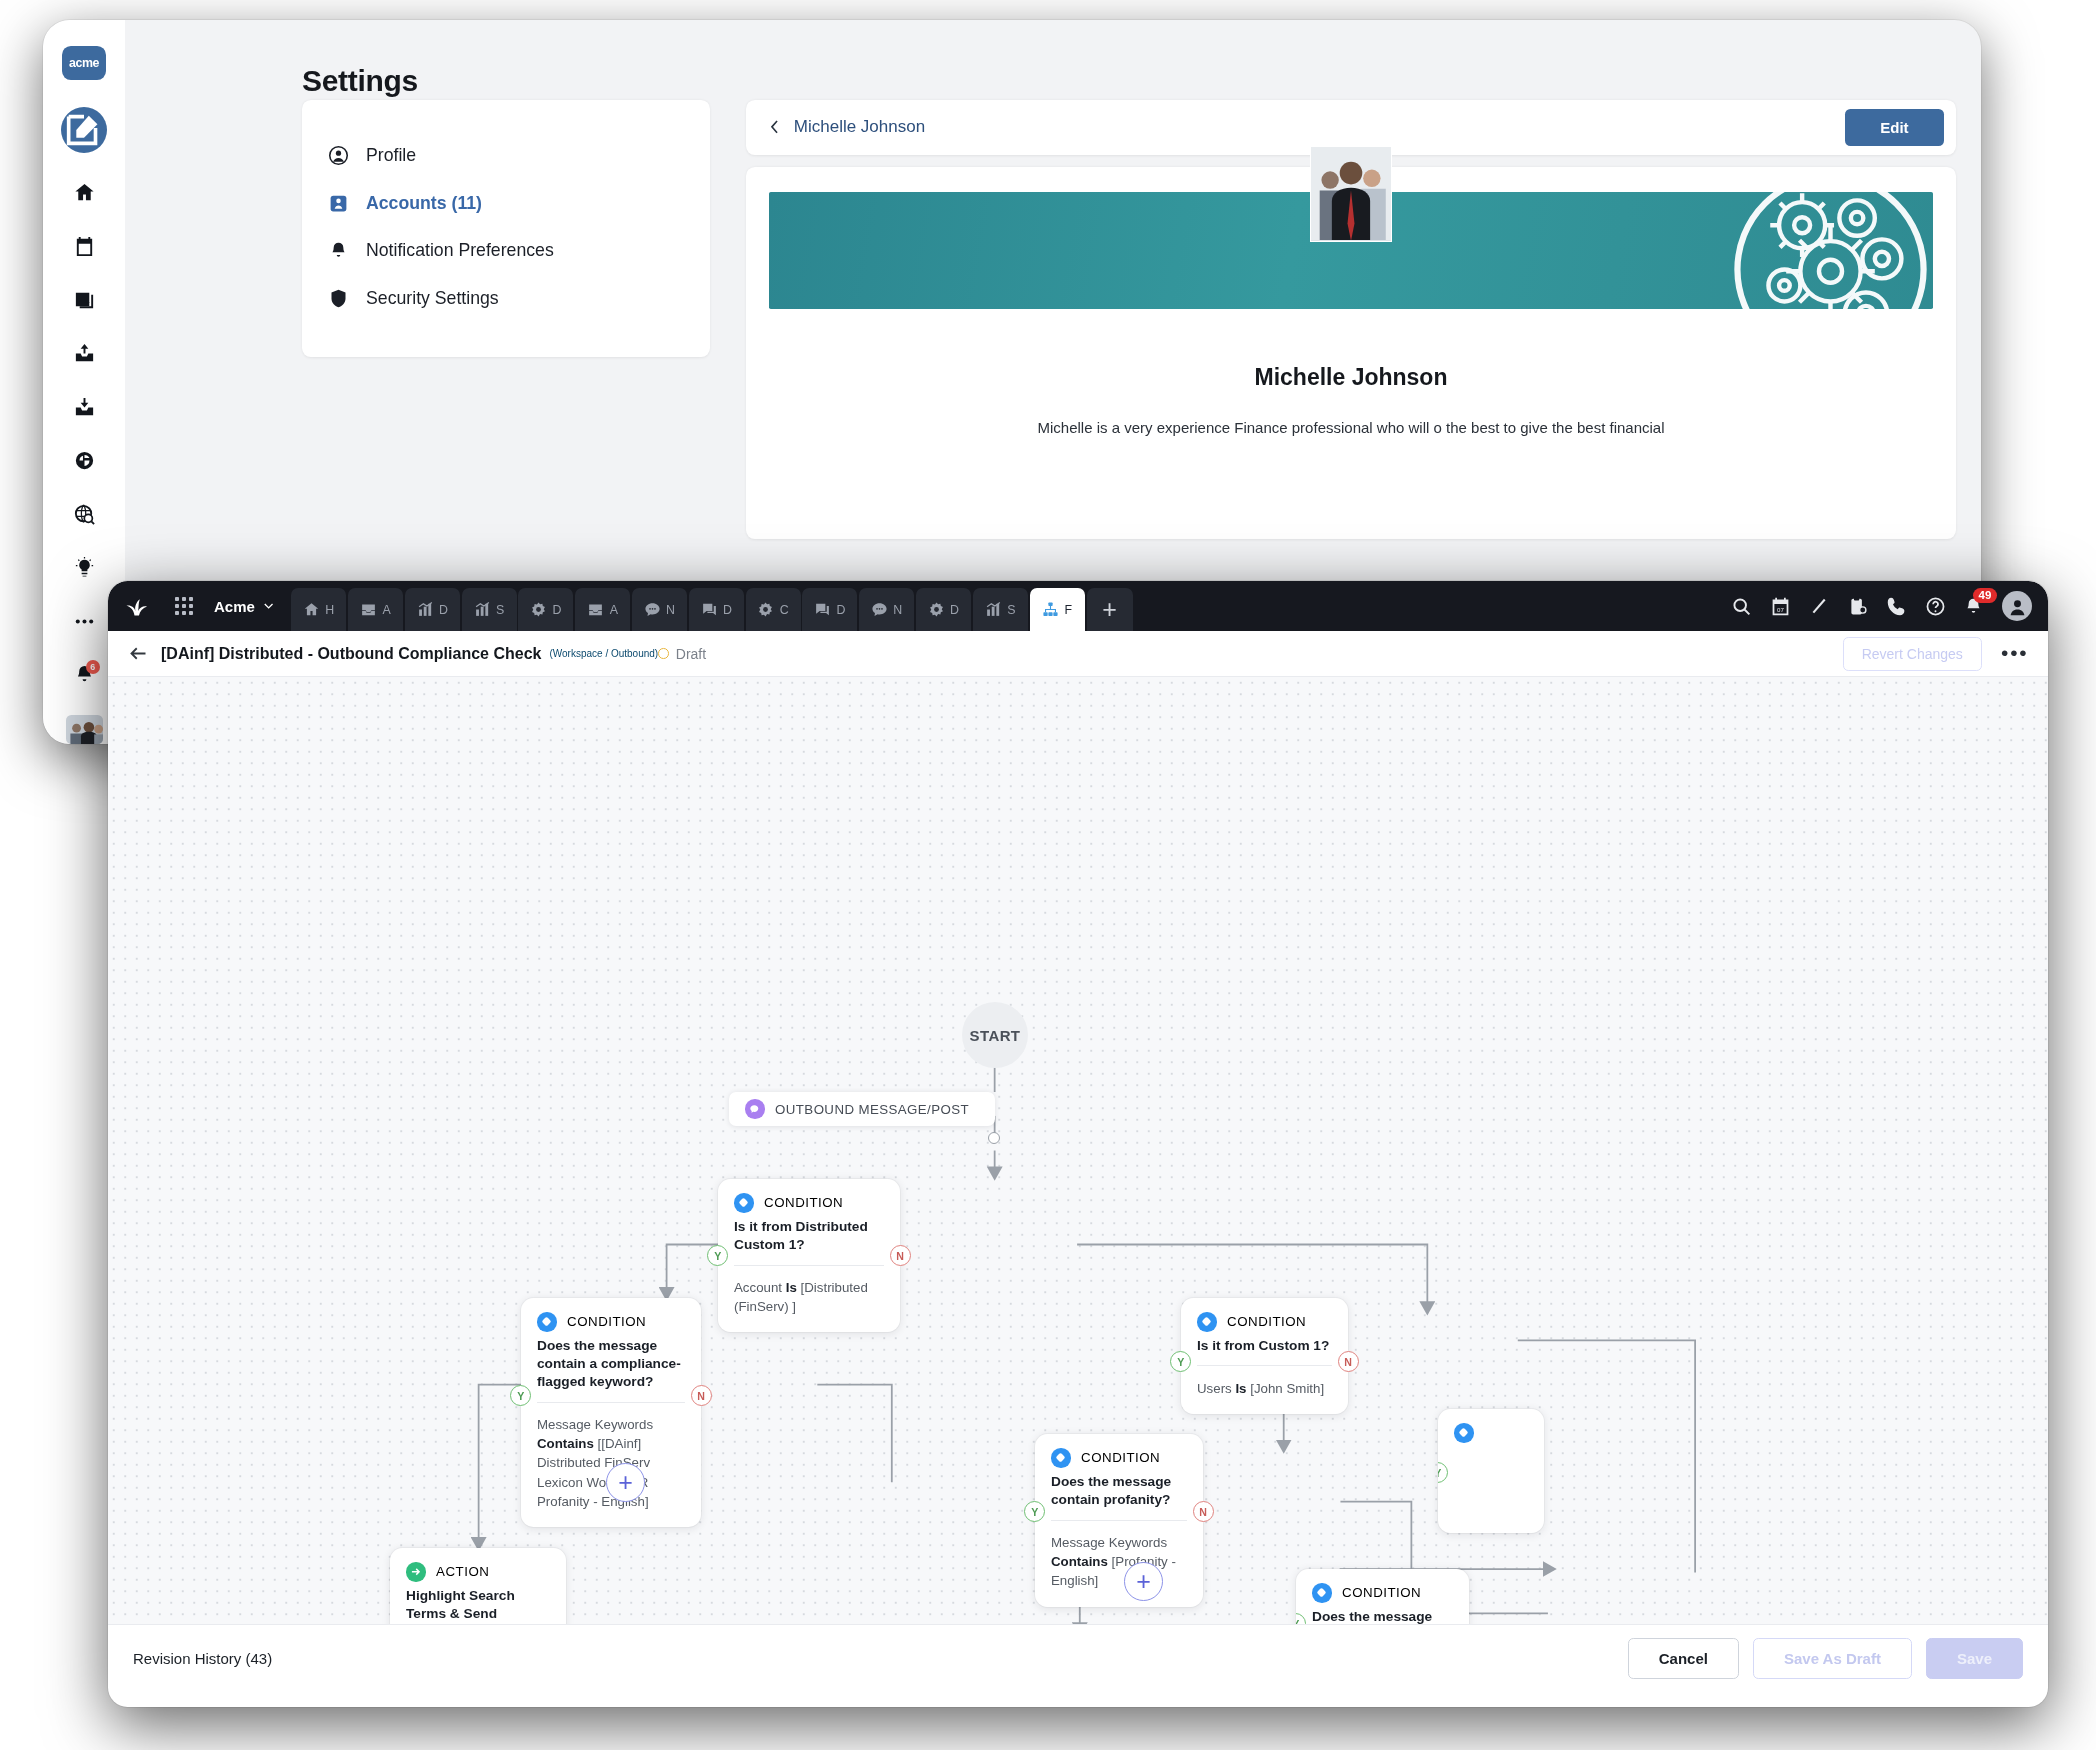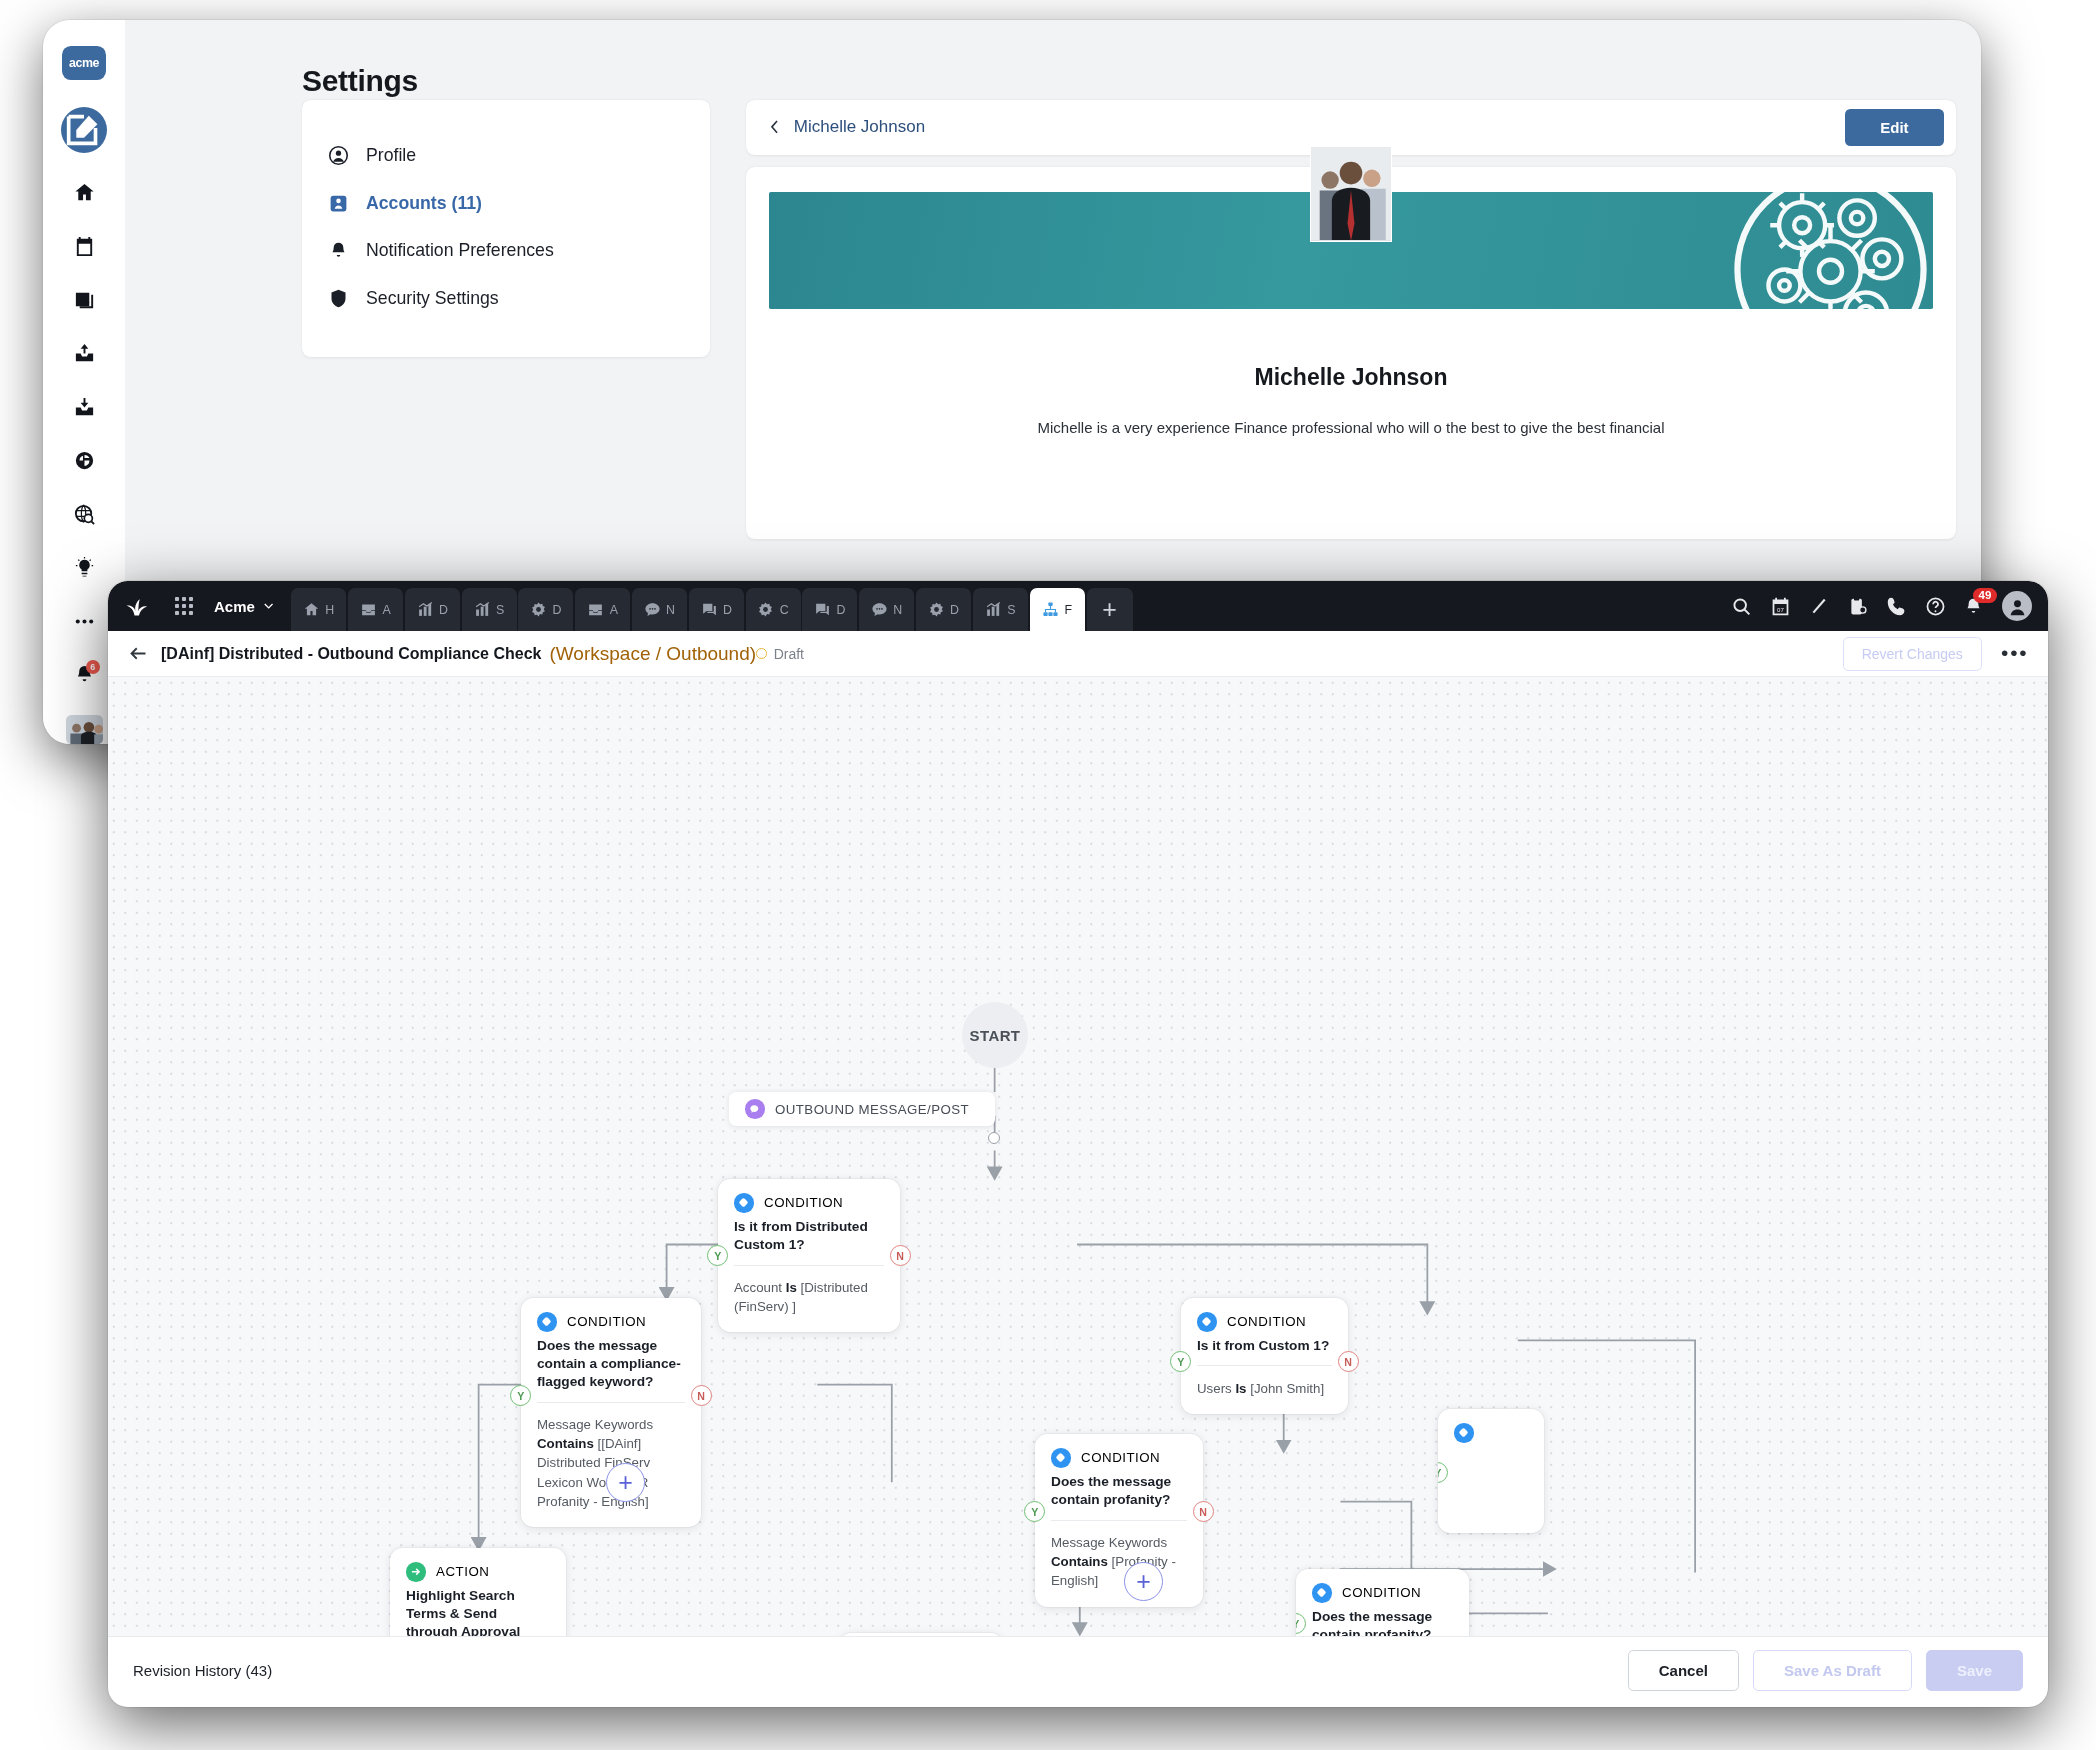--- a/index.html
+++ b/index.html
@@ -130,21 +130,21 @@
   }
   .tb-avatar { width:30px; height:30px; border-radius:50%; background:#b9bdc6;
     display:flex; align-items:center; justify-content:center; color:#16181f; }
 
   .subbar {
     height:46px; background:#fff; display:flex; align-items:center; padding:0 19.5px;
     border-bottom:0.9px solid #e9ebef;
   }
   .sub-back { width:30px; color:#32383f; display:flex; }
   .sub-title { font-size:16px; font-weight:700; color:#14181e; margin-left:3.5px; }
-  .sub-sub { font-size:19px; color:#a16207; margin-left:8px; }
+  .sub-sub { font-size:10px; color:#0c4a6e; margin-left:8px; }
   .sub-status { display:flex; align-items:center; gap:7px; font-size:14px; color:#7b818a; }
   .dot-ring { width:10.6px; height:10.6px; border-radius:50%; border:1.8px solid #e9b740; }
   .revert-btn {
     margin-left:auto; border:0.9px solid #dcdffa; background:#fff; color:#c6cbf2;
     border-radius:5.3px; height:34px; padding:0 17.7px; font-size:14px; font-weight:400;
     font-family:"Liberation Sans", sans-serif;
   }
   .sub-more { margin-left:19.5px; color:#2a2f36; font-size:21px; letter-spacing:1.8px; line-height:8.9px; }
 
   .canvas {
@@ -185,21 +185,21 @@
     font-size:15px; font-weight:600; color:#4a5059; letter-spacing:0.4px; }
   .trigger-pill { position:absolute; background:#fff; border-radius:7px; height:34px;
     display:flex; align-items:center; gap:10.6px; padding:0 16px;
     box-shadow:0 0.9px 5.3px rgba(25,30,40,.10); font-size:13.3px; color:#464c55; letter-spacing:0.4px; }
   .trigger-ic { width:19.5px; height:19.5px; border-radius:50%; background:#a97ff0;
     display:flex; align-items:center; justify-content:center; color:#fff; }
   .trigger-ic svg { width:10.6px; height:10.6px; }
   .edge-dot { position:absolute; width:12.4px; height:12.4px; border-radius:50%; background:#fff; border:1.8px solid #9aa0a8; }
 
   .footerbar {
-    position:absolute; left:0; right:0; bottom:4px; height:67px; background:#fff;
+    position:absolute; left:0; right:0; bottom:16px; height:67px; background:#fff;
     border-top:0.9px solid #e9ebef; display:flex; align-items:center; padding:0 25px;
     border-radius:0 0 19.5px 19.5px;
   }
   .rev-history { font-size:15px; color:#1b2027; }
   .f-btns { margin-left:auto; display:flex; gap:14px; }
   .btn { height:41px; border-radius:5.3px; padding:0 30px; font-size:15px; font-weight:600;
     font-family:"Liberation Sans", sans-serif; border:0.9px solid transparent; }
   .btn-cancel { background:#fff; border-color:#cfd4dc; color:#1b2027; }
   .btn-draft { background:#fff; border-color:#d5d9f7; color:#c3c8ef; }
   .btn-save { background:#c9cdf2; border-color:#c9cdf2; color:#eef0fb; }

